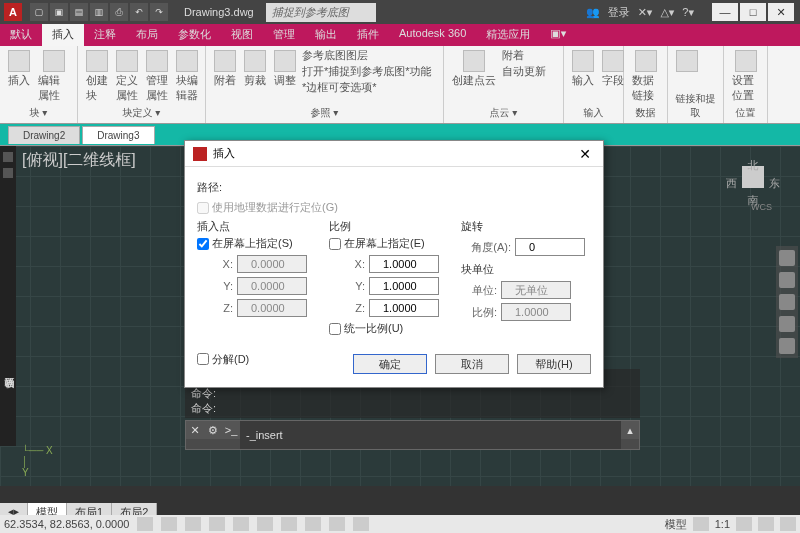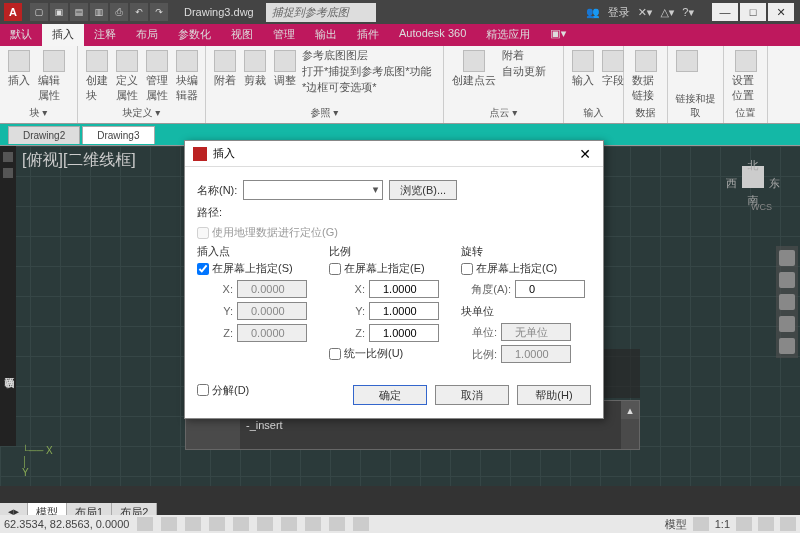--- a/index.html
+++ b/index.html
@@ -36,21 +36,21 @@
 .vc-w{position:absolute;top:18px;left:0}
 .vc-e{position:absolute;top:18px;right:0}
 .wcs{position:absolute;top:56px;right:28px;color:#888;font-size:9px}
 .navbar{position:absolute;right:2px;top:100px;width:22px;background:rgba(80,80,80,.6);padding:4px 0;display:flex;flex-direction:column;gap:6px;align-items:center}
 .nav-ico{width:16px;height:16px;background:#888;border-radius:2px}
 .ucs{position:absolute;bottom:8px;left:22px;color:#8a5;font-size:10px}
 .cmd-area{position:absolute;bottom:36px;left:185px;right:160px;color:#ccc;font-size:10px}
 .cmd-hist{background:rgba(40,40,40,.7);padding:2px 6px}
 .cmd-line{display:flex;background:#4a4a4a;border:1px solid #666;margin-top:2px}
 .cmd-ico{width:18px;height:18px;background:#555;color:#ddd;display:flex;align-items:center;justify-content:center}
-.cmd-in{flex:1;padding:18px 6px;color:#ddd;background:#3a3a3a}
+.cmd-in{flex:1;padding:8px 6px;color:#ddd;background:#3a3a3a}
 .layout-tabs{position:absolute;bottom:12px;left:0;height:18px;display:flex;background:#ddd;font-size:10px;color:#333}
 .ltab{padding:2px 8px;border-right:1px solid #aaa}
 .ltab.active{background:#fff}
 .status{position:absolute;bottom:0;left:0;right:0;height:18px;background:#e8e8e8;display:flex;align-items:center;font-size:10px;color:#444;padding:0 4px;gap:8px}
 .status .sbtn{width:16px;height:14px;background:#ccc}
 .status-r{margin-left:auto;display:flex;gap:6px;align-items:center}
 
 .dialog{position:absolute;top:140px;left:184px;width:420px;background:#fff;border:1px solid #888;box-shadow:2px 2px 8px rgba(0,0,0,.4)}
 .dlg-title{height:26px;display:flex;align-items:center;padding:0 8px;border-bottom:1px solid #ddd}
 .dlg-logo{width:14px;height:14px;background:#b22;margin-right:6px}
@@ -307,25 +307,20 @@
 </div>
 
 <div class="dialog">
   <div class="dlg-title">
     <div class="dlg-logo"></div>
     <span>插入</span>
     <div class="dlg-close">✕</div>
   </div>
   <div class="dlg-body">
     <div class="row">
-      <span>名称(N):</span>
-      <div class="combo"></div>
-      <div class="btn">浏览(B)...</div>
-    </div>
-    <div class="row">
         <span>路径:</span>
       </div>
     <div class="chk">
         <input type="checkbox" disabled="" style="">
         <span style="color:#999">使用地理数据进行定位(G)</span>
       </div>
 
     <div class="groups">
       <div class="grp">
         <div class="grp-title">插入点</div>
@@ -364,24 +359,20 @@
             <label>Z:</label>
             <input value="1.0000" style="">
           </div>
         <div class="chk">
             <input type="checkbox" style="">
             <span>统一比例(U)</span>
           </div>
       </div>
       <div class="grp">
         <div class="grp-title">旋转</div>
-        <div class="chk">
-            <input type="checkbox" style="">
-            <span>在屏幕上指定(C)</span>
-          </div>
         <div class="fld">
             <label style="width:50px">角度(A):</label>
             <input value="0" style="">
           </div>
         <div class="grp-title" style="margin-top:6px">块单位</div>
         <div class="fld">
             <label>单位:</label>
             <input disabled="" value="无单位" style="">
           </div>
         <div class="fld">

